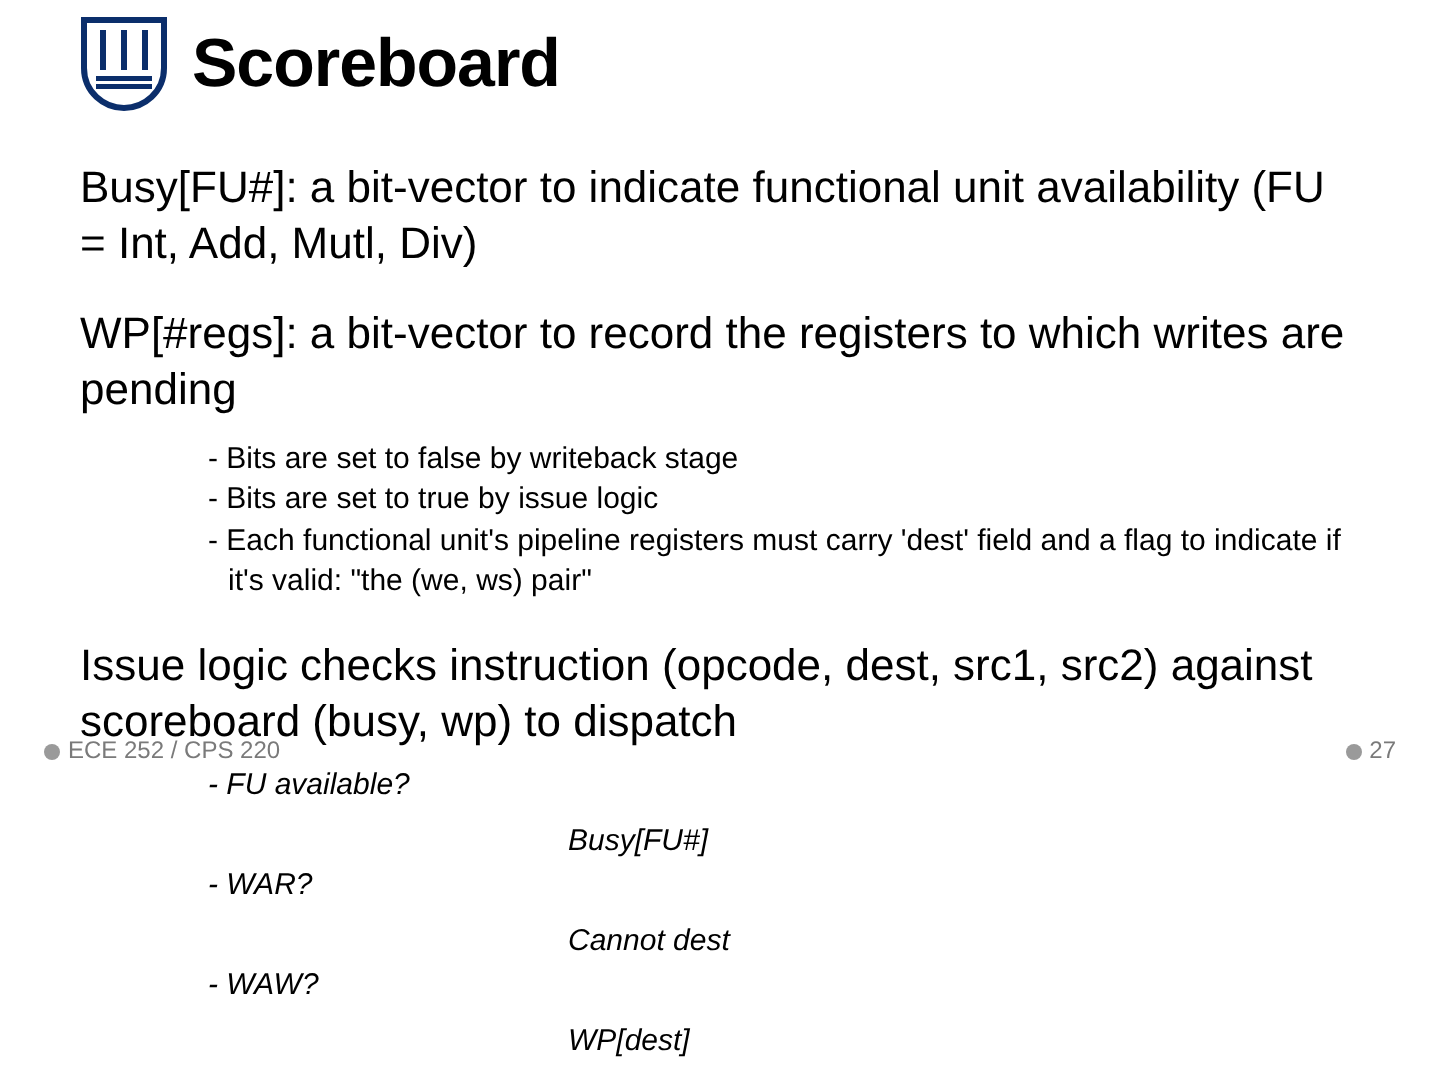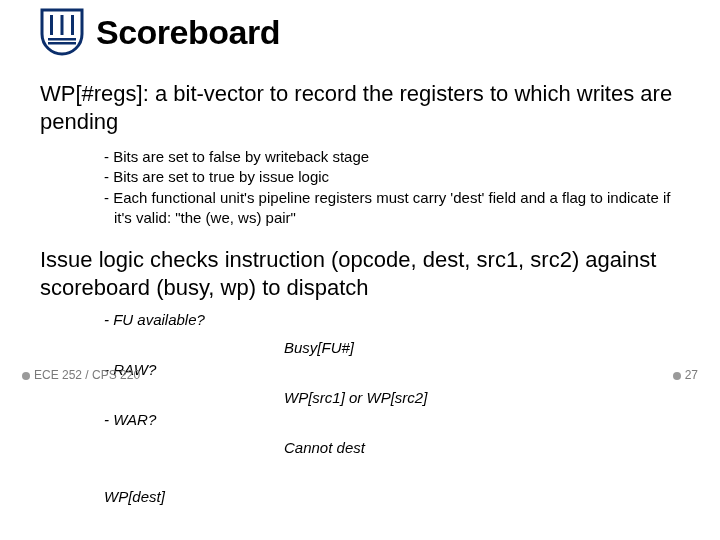--- a/index.html
+++ b/index.html
@@ -34,45 +34,43 @@
         <rect x="31" y="7" width="3" height="20" fill="#0b2e6b"></rect>
         <rect x="8" y="30" width="28" height="2.5" fill="#0b2e6b"></rect>
         <rect x="8" y="34" width="28" height="2.5" fill="#0b2e6b"></rect>
       </svg>
     </span>
     <h1 class="title">Scoreboard</h1>
   </div>
 
   <div class="content">
 
+    <p class="para">Busy[FU#]: a bit-vector to indicate functional unit availability (FU = Int, Add, Mutl, Div)</p>
 
     <p class="para">WP[#regs]:  a bit-vector to record the registers to which writes are pending</p>
 
     <div class="sub-list">
       <div class="sub-item"><span class="dash">- </span><span>Bits are set to false by writeback stage</span></div>
       <div class="sub-item"><span class="dash">- </span><span>Bits are set to true by issue logic</span></div>
       <div class="sub-item"><span class="dash">- </span><span>Each functional unit's pipeline registers must carry 'dest' field and a flag to indicate if it's valid: "the (we, ws) pair"</span></div>
     </div>
 
     <p class="para">Issue logic checks instruction (opcode, dest, src1, src2) against scoreboard (busy, wp) to dispatch</p>
 
     <div class="check-block">
       <div class="check-row">
         <div class="check-left"><span class="dash">- </span><span>FU available?</span></div>
         <div class="check-right">Busy[FU#]</div>
       </div>
       <div class="check-row">
-        <div class="check-left"><span class="dash">- </span><span>RAW?</span></div>
-        <div class="check-right">WP[src1] or WP[src2]</div>
-      </div>
-      <div class="check-row">
         <div class="check-left"><span class="dash">- </span><span>WAR?</span></div>
         <div class="check-right">Cannot dest</div>
       </div>
       <div class="check-row">
+        <div class="check-left"><span class="dash">- </span><span>WAW?</span></div>
         <div class="check-right">WP[dest]</div>
       </div>
     </div>
 
   </div>
 
   <div class="footer">
     <div>
       <span class="bullet-dot"></span><span>ECE 252 / CPS 220</span>
     </div>

